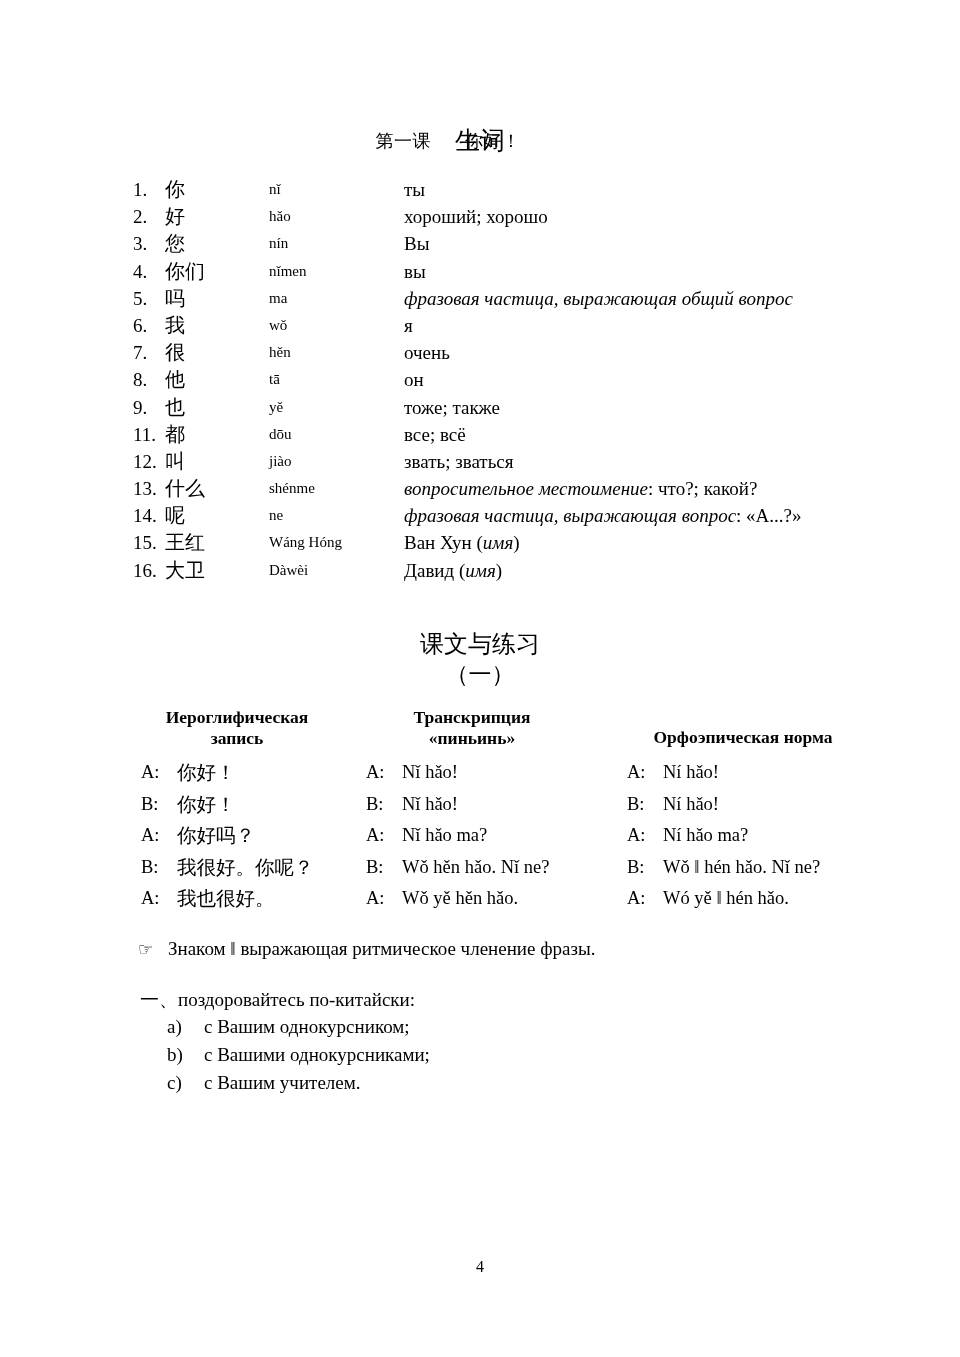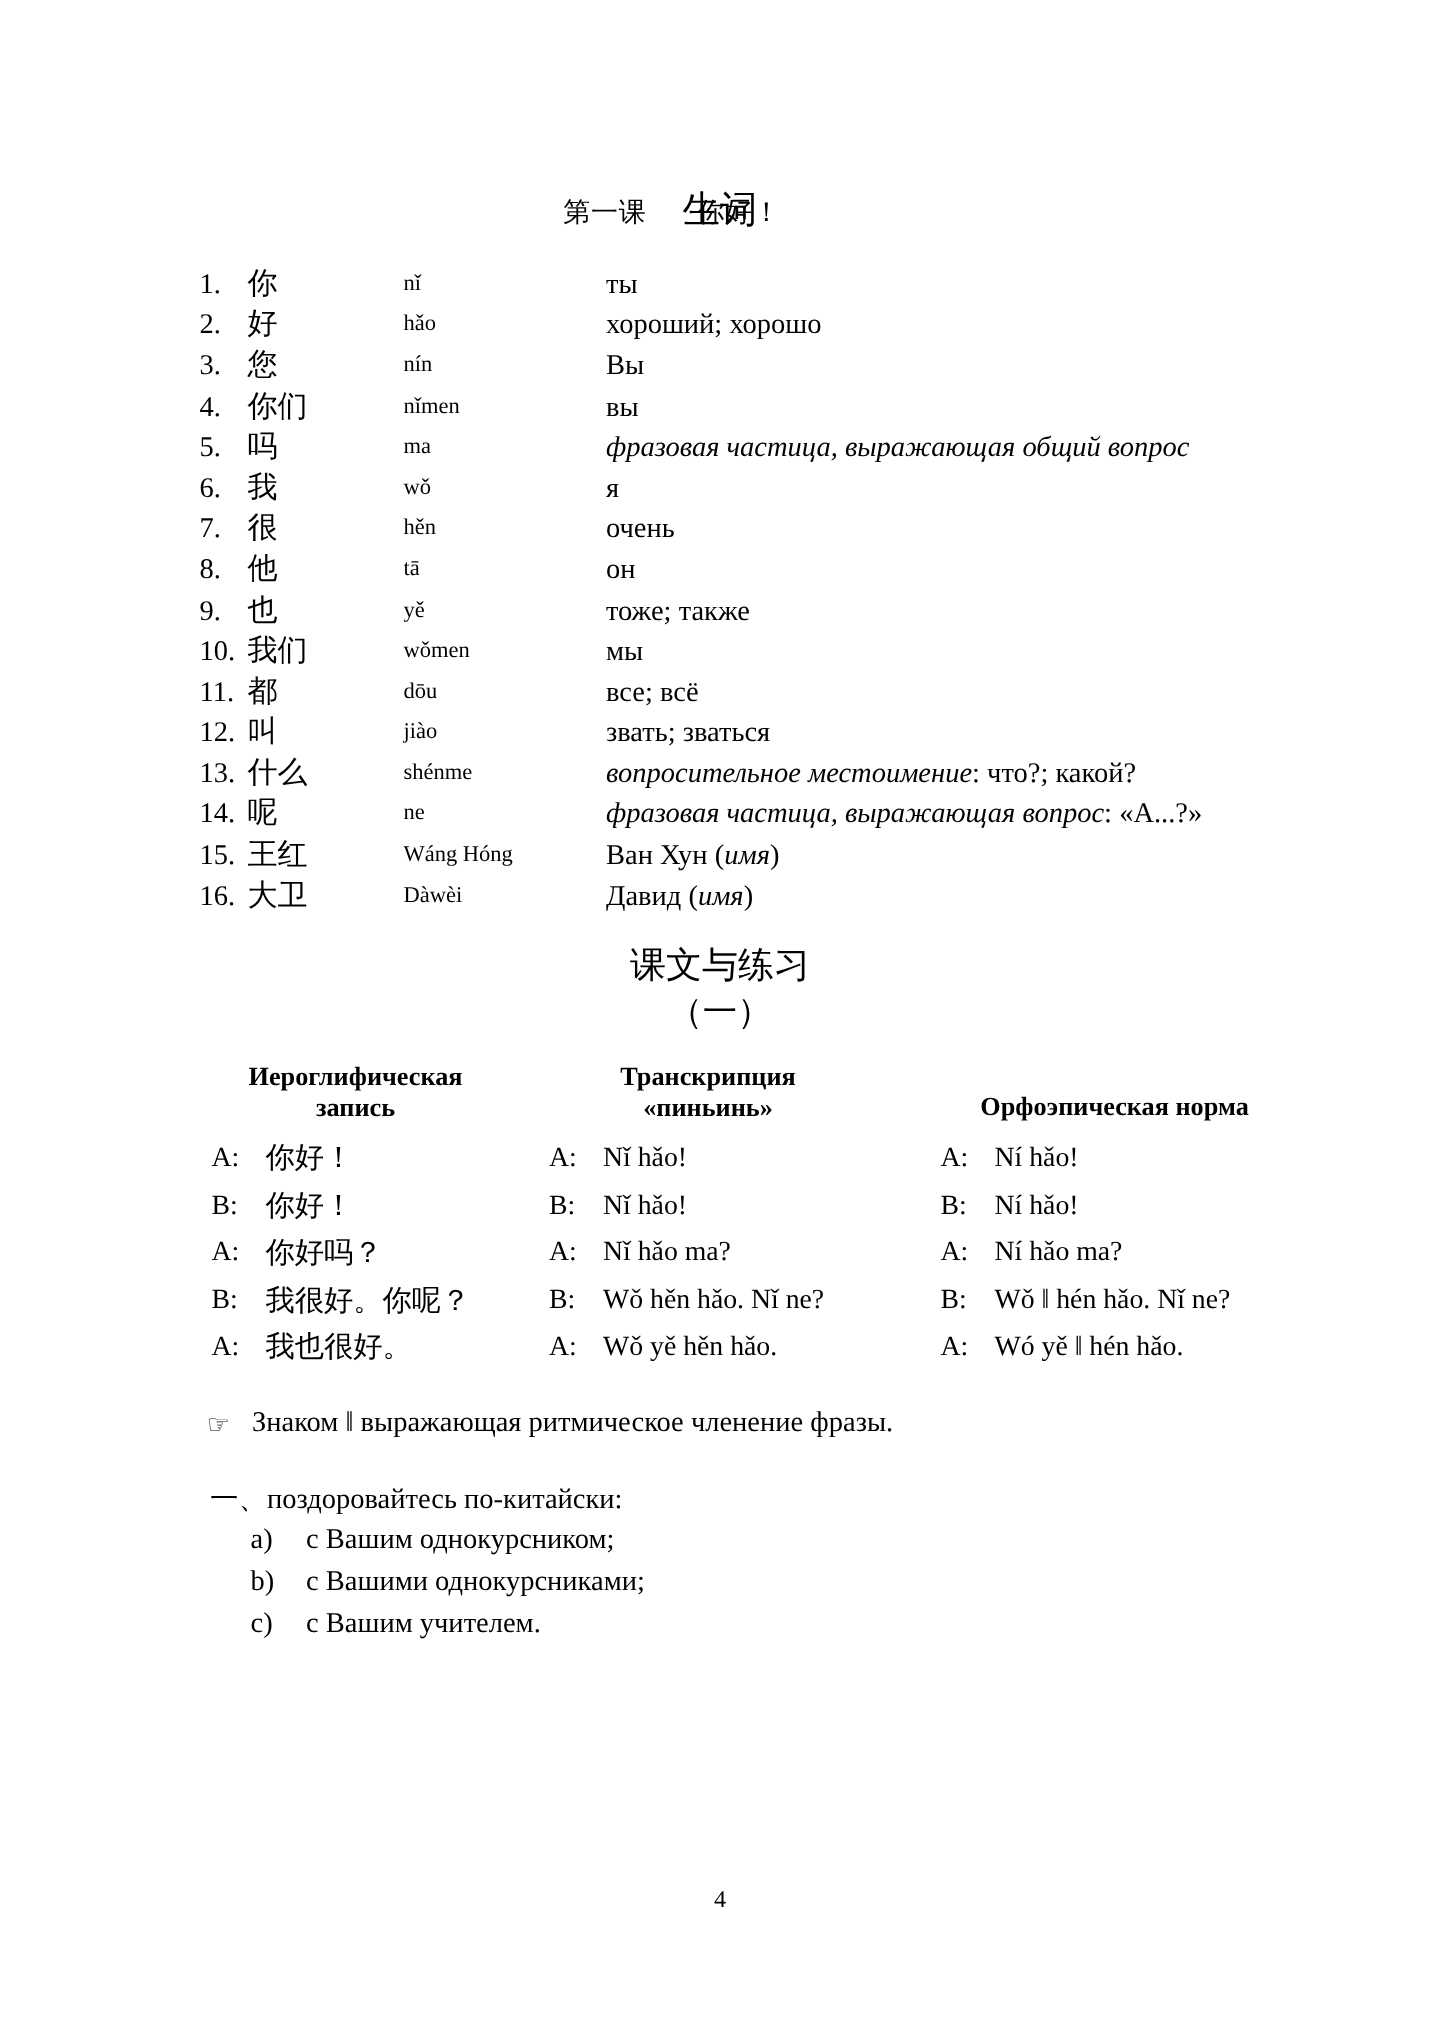--- a/index.html
+++ b/index.html
@@ -280,26 +280,20 @@
         <span class="v-num">8.</span>
         <span class="v-hanzi">他</span>
         <span class="v-pinyin">tā</span>
         <span class="v-ru"><span>он</span><i></i><span></span></span>
       </div>
       <div class="vocab-row">
         <span class="v-num">9.</span>
         <span class="v-hanzi">也</span>
         <span class="v-pinyin">yě</span>
         <span class="v-ru"><span>тоже; также</span><i></i><span></span></span>
-      </div>
-      <div class="vocab-row">
-        <span class="v-num">10.</span>
-        <span class="v-hanzi">我们</span>
-        <span class="v-pinyin">wǒmen</span>
-        <span class="v-ru"><span>мы</span><i></i><span></span></span>
       </div>
       <div class="vocab-row">
         <span class="v-num">11.</span>
         <span class="v-hanzi">都</span>
         <span class="v-pinyin">dōu</span>
         <span class="v-ru"><span>все; всё</span><i></i><span></span></span>
       </div>
       <div class="vocab-row">
         <span class="v-num">12.</span>
         <span class="v-hanzi">叫</span>

